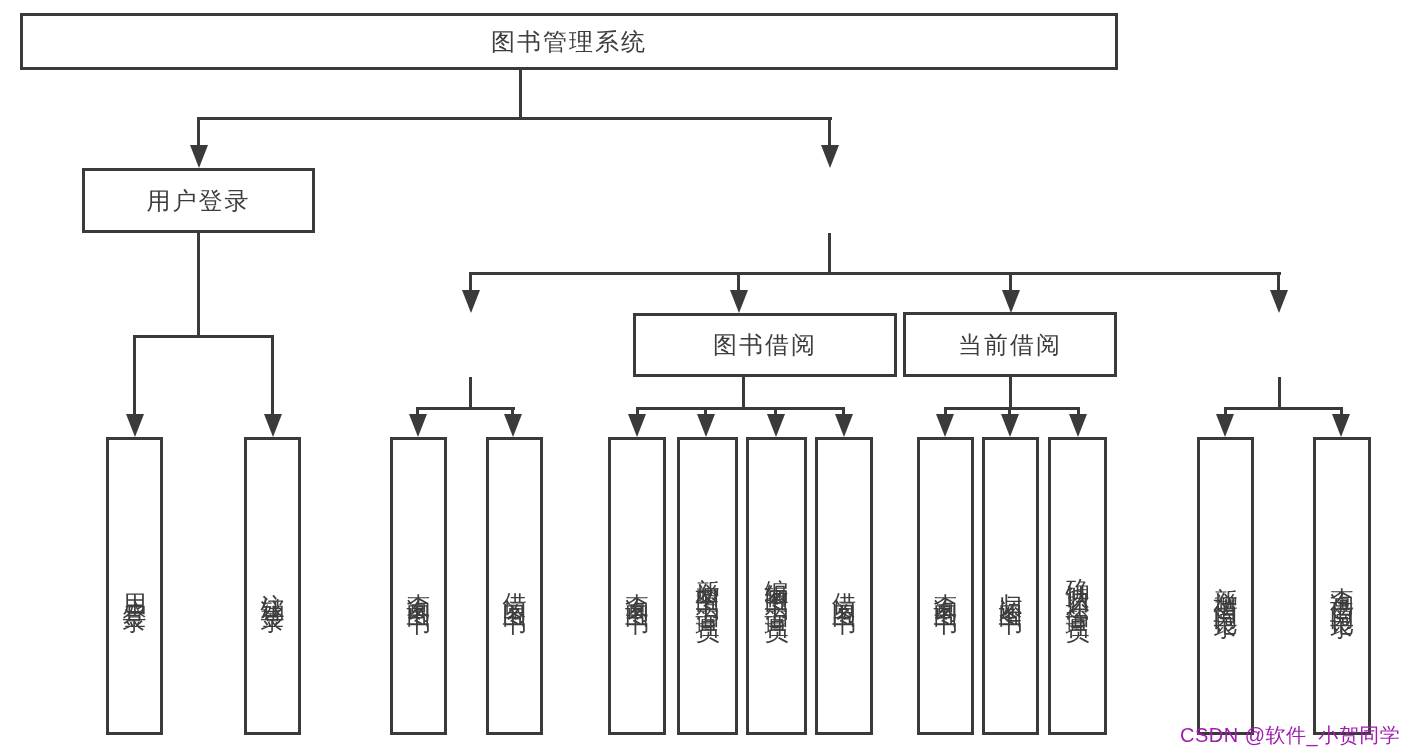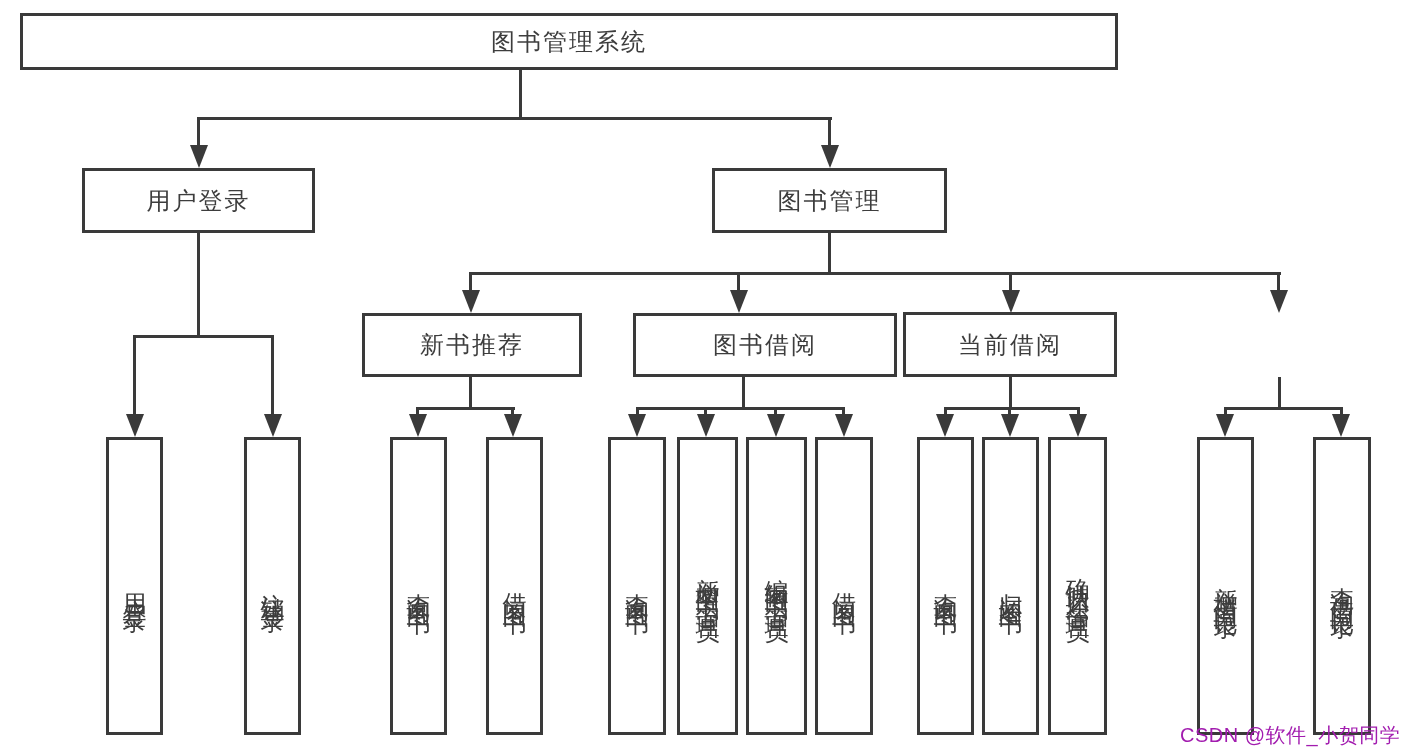--- a/index.html
+++ b/index.html
@@ -92,27 +92,21 @@
   <div class="vl" style="left:1340px;top:407px;height:10px"></div>
   <div class="arr" style="left:1332px;top:414px"></div>
 
   <div class="node node-h" style="left:20px;top:13px;width:1098px;height:57px">
     <span class="lbl">图书管理系统</span>
   </div>
 
   <div class="node node-h" style="left:82px;top:168px;width:233px;height:65px">
     <span class="lbl">用户登录</span>
   </div>
-  <div class="node node-h" style="left:712px;top:168px;width:235px;height:65px">
-    <span class="lbl">图书管理</span>
-  </div>
 
-  <div class="node node-h" style="left:362px;top:313px;width:220px;height:64px">
-    <span class="lbl">新书推荐</span>
-  </div>
   <div class="node node-h" style="left:633px;top:313px;width:264px;height:64px">
     <span class="lbl">图书借阅</span>
   </div>
   <div class="node node-h" style="left:903px;top:312px;width:214px;height:65px">
     <span class="lbl">当前借阅</span>
   </div>
 
   <div class="node node-v" style="left:106px;top:437px;width:57px;height:298px">
     <span class="lbl">用户登录</span>
   </div>

